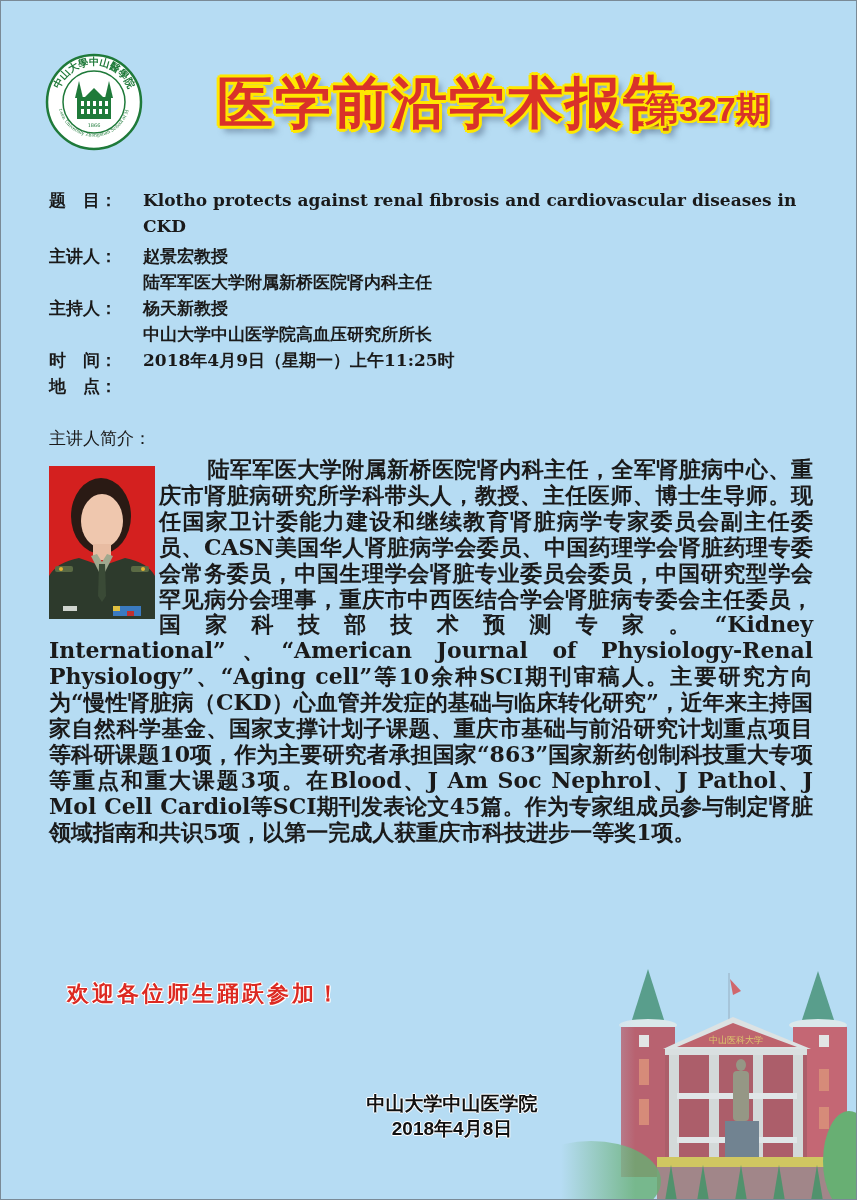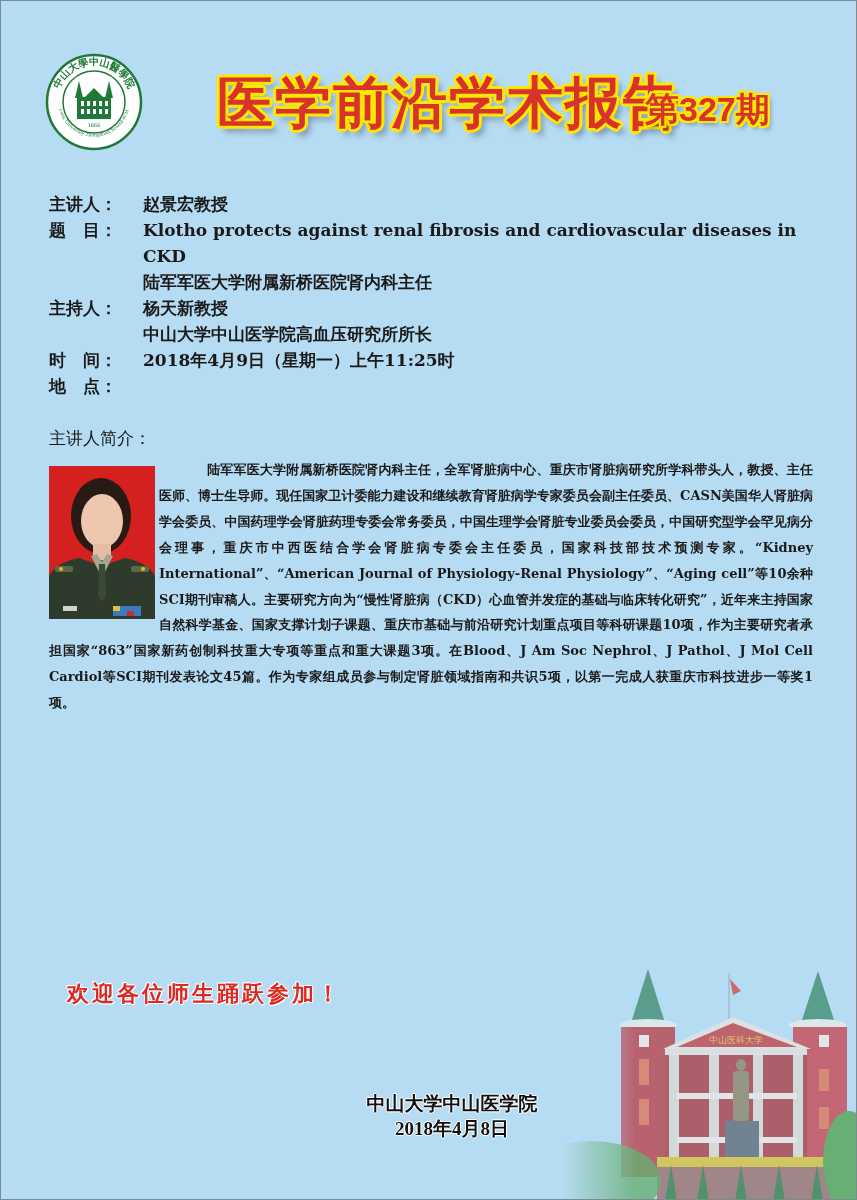--- a/index.html
+++ b/index.html
@@ -58,35 +58,35 @@
       position:absolute; left:48px; top:426px;
       font-family:"DejaVu Sans", sans-serif; font-weight:normal; font-size:17px;
     }
     .photo {
       position:absolute; left:48px; top:465px; width:106px; height:153px;
       background:#d4201f; overflow:hidden;
     }
     .bio {
       position:absolute; left:48px; top:456px; width:764px;
       font-family:"DejaVu Serif", serif; font-weight:bold;
-      font-size:13px; line-height:25.9px; text-align:justify;
+      font-size:22px; line-height:25.9px; text-align:justify;
       text-indent:0;
     }
     .bio .float-spacer { float:left; width:110px; height:174px; }
     .bio .lead { display:inline-block; width:48px; }
     .welcome {
       position:absolute; left:66px; top:978px;
       font-family:"DejaVu Sans", sans-serif; font-weight:bold;
       font-size:22px; letter-spacing:3px; color:#dc2a22;
       text-shadow: 1px 0 0 #fff, -1px 0 0 #fff, 0 1px 0 #fff, 0 -1px 0 #fff, 1px 1px 0 #fff, -1px -1px 0 #fff;
       white-space:nowrap;
     }
     .footer {
       position:absolute; left:316px; top:1090px; width:270px; text-align:center;
-      font-family:Liberation Serif, serif; font-weight:bold; font-size:19px; line-height:25px;
+      font-family:Liberation Sans, sans-serif; font-weight:bold; font-size:19px; line-height:25px;
       color:#111;
       text-shadow: 1px 0 0 #fff, -1px 0 0 #fff, 0 1px 0 #fff, 0 -1px 0 #fff;
     }
     .building { position:absolute; left:560px; top:960px; width:297px; height:240px; }
   </style>
 </head>
 <body>
 
 <div class="poster">
 
@@ -120,27 +120,27 @@
       <text font-size="4.6" fill="#1f7a3a" font-family="DejaVu Serif, serif">
         <textPath href="#botArc" startOffset="50%" text-anchor="middle">Sun Yat-sen University Zhongshan School of Medicine</textPath>
       </text>
     </svg>
   </div>
 
   <div class="title">医学前沿学术报告</div>
   <div class="issue">第327期</div>
 
   <div class="info">
+    <div class="row">
+      <span class="label">题　目：</span>
+      <span class="value">Klotho protects against renal fibrosis and cardiovascular diseases in CKD</span>
+    </div>
     <div class="row" style="margin-top:4px">
       <span class="label">主讲人：</span>
       <span class="value">赵景宏教授</span>
-    </div>
-    <div class="row">
-      <span class="label">题　目：</span>
-      <span class="value">Klotho protects against renal fibrosis and cardiovascular diseases in CKD</span>
     </div>
     <div class="row indent">
       <span class="label">主讲人：</span>
       <span class="value">陆军军医大学附属新桥医院肾内科主任</span>
     </div>
     <div class="row">
       <span class="label">主持人：</span>
       <span class="value">杨天新教授</span>
     </div>
     <div class="row indent">

